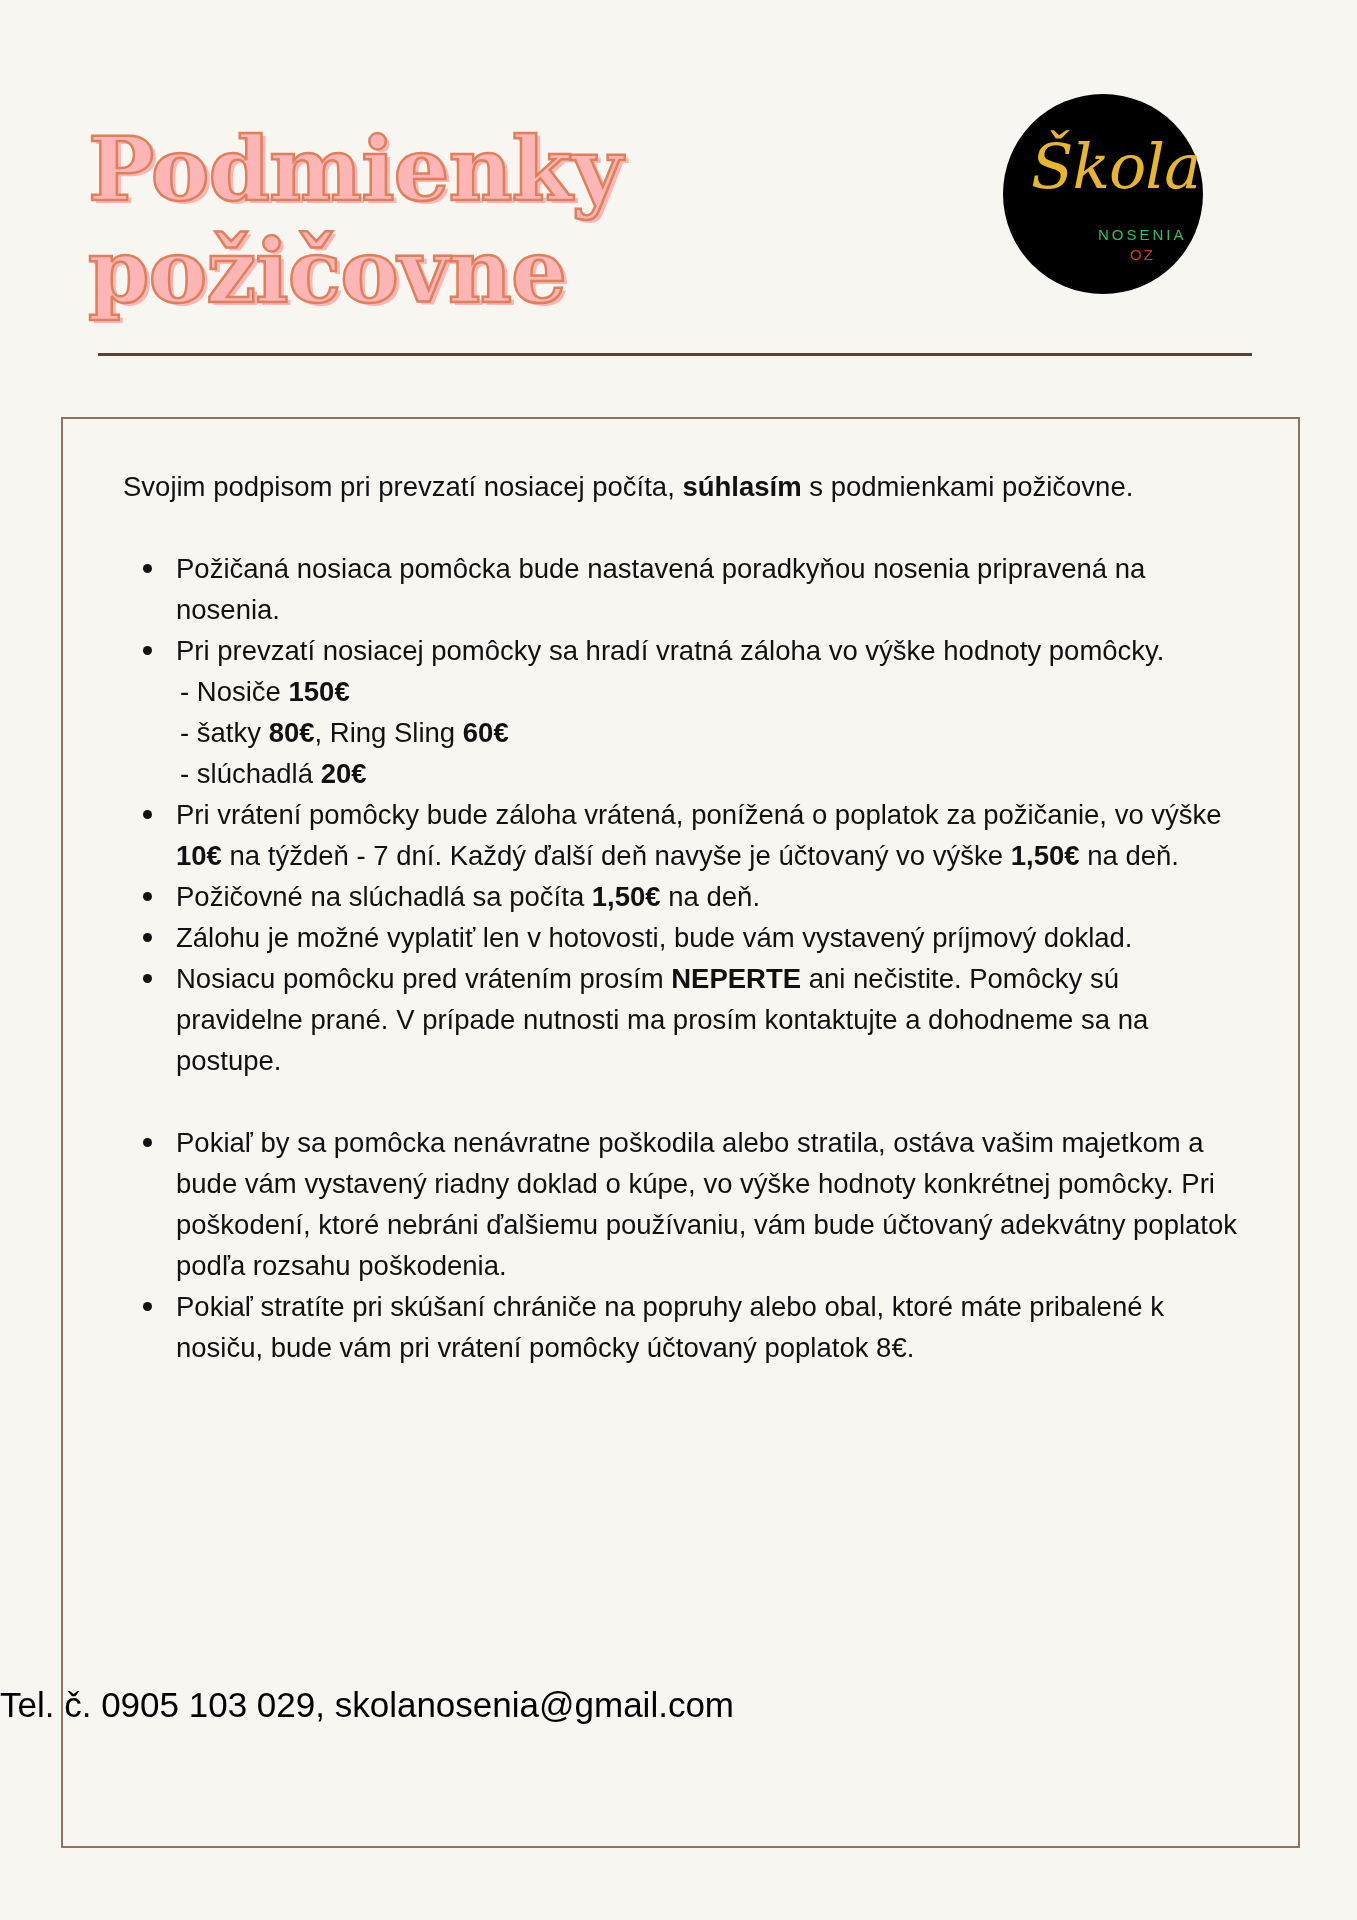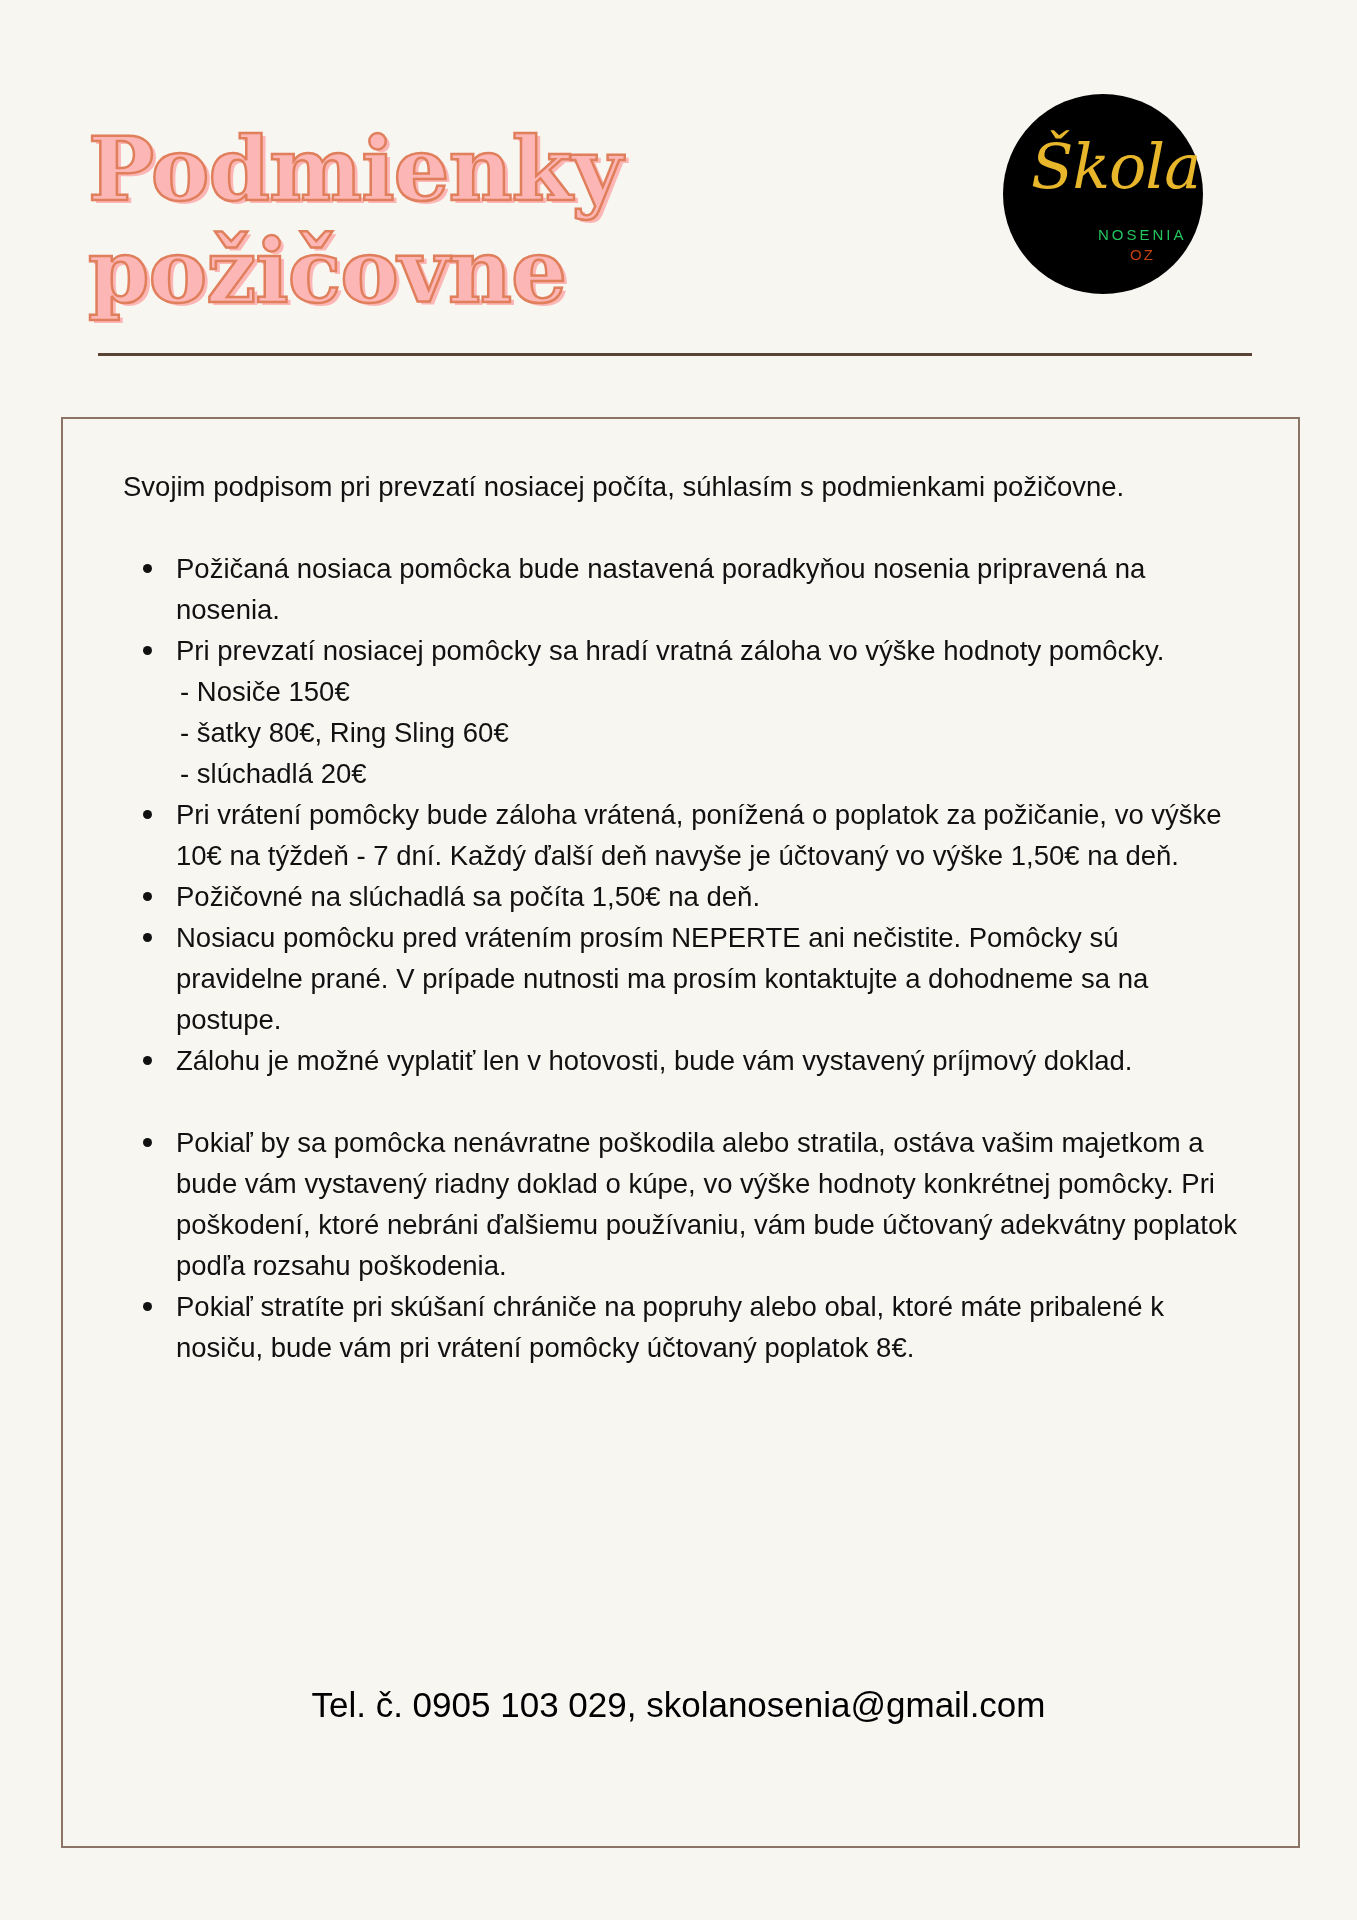--- a/index.html
+++ b/index.html
@@ -63,24 +63,23 @@
   }
   .intro { margin: 0 0 41px 0; }
   ul { margin: 0; padding: 0 0 0 53px; list-style: none; }
   li { position: relative; }
   li::before {
     content: ""; position: absolute; left: -33px; top: 16px;
     width: 9px; height: 9px; border-radius: 50%; background: #111;
   }
   .sub { display: block; padding-left: 4px; }
   .gap { height: 41px; }
-  b { font-weight: normal; margin-top: 38px; }
+  b { font-weight: bold; margin-top: 38px; }
   .contact {
     position: absolute; left: 0; width: 1357px; top: 1685px;
-    text-align: center;
     font-size: 35px; color: #000;
   }
 </style>
 </head>
 <body>
 
 <h1 class="title" style="margin:0;">
   <span>Podmienky</span>
   <span>požičovne</span>
 </h1>
@@ -101,22 +100,22 @@
   <ul>
     <li><span>Požičaná nosiaca pomôcka bude nastavená poradkyňou nosenia pripravená na nosenia.</span></li>
     <li>
       <span>Pri prevzatí nosiacej pomôcky sa hradí vratná záloha vo výške hodnoty pomôcky.</span>
       <span class="sub"><span>- Nosiče </span><b>150€</b></span>
       <span class="sub"><span>- šatky </span><b>80€</b><span>, Ring Sling </span><b>60€</b></span>
       <span class="sub"><span>- slúchadlá </span><b>20€</b></span>
     </li>
     <li><span>Pri vrátení pomôcky bude záloha vrátená, ponížená o poplatok za požičanie, vo výške </span><b>10€</b><span> na týždeň - 7 dní. Každý ďalší deň navyše je účtovaný vo výške </span><b>1,50€</b><span> na deň.</span></li>
     <li><span>Požičovné na slúchadlá sa počíta </span><b>1,50€</b><span> na deň.</span></li>
+    <li><span>Zálohu je možné vyplatiť len v hotovosti, bude vám vystavený príjmový doklad.</span></li>
     <li><span>Nosiacu pomôcku pred vrátením prosím </span><b>NEPERTE</b><span> ani nečistite. Pomôcky sú pravidelne prané. V prípade nutnosti ma prosím kontaktujte a dohodneme sa na postupe.</span></li>
-    <li><span>Zálohu je možné vyplatiť len v hotovosti, bude vám vystavený príjmový doklad.</span></li>
   </ul>
   <div class="gap"></div>
   <ul>
     <li><span>Pokiaľ by sa pomôcka nenávratne poškodila alebo stratila, ostáva vašim majetkom a bude vám vystavený riadny doklad o kúpe, vo výške hodnoty konkrétnej pomôcky. Pri poškodení, ktoré nebráni ďalšiemu používaniu, vám bude účtovaný adekvátny poplatok podľa rozsahu poškodenia.</span></li>
     <li><span>Pokiaľ stratíte pri skúšaní chrániče na popruhy alebo obal, ktoré máte pribalené k nosiču, bude vám pri vrátení pomôcky účtovaný poplatok 8€.</span></li>
   </ul>
 </div>
 
 <div class="contact">Tel. č. 0905 103 029, skolanosenia@gmail.com</div>
 

